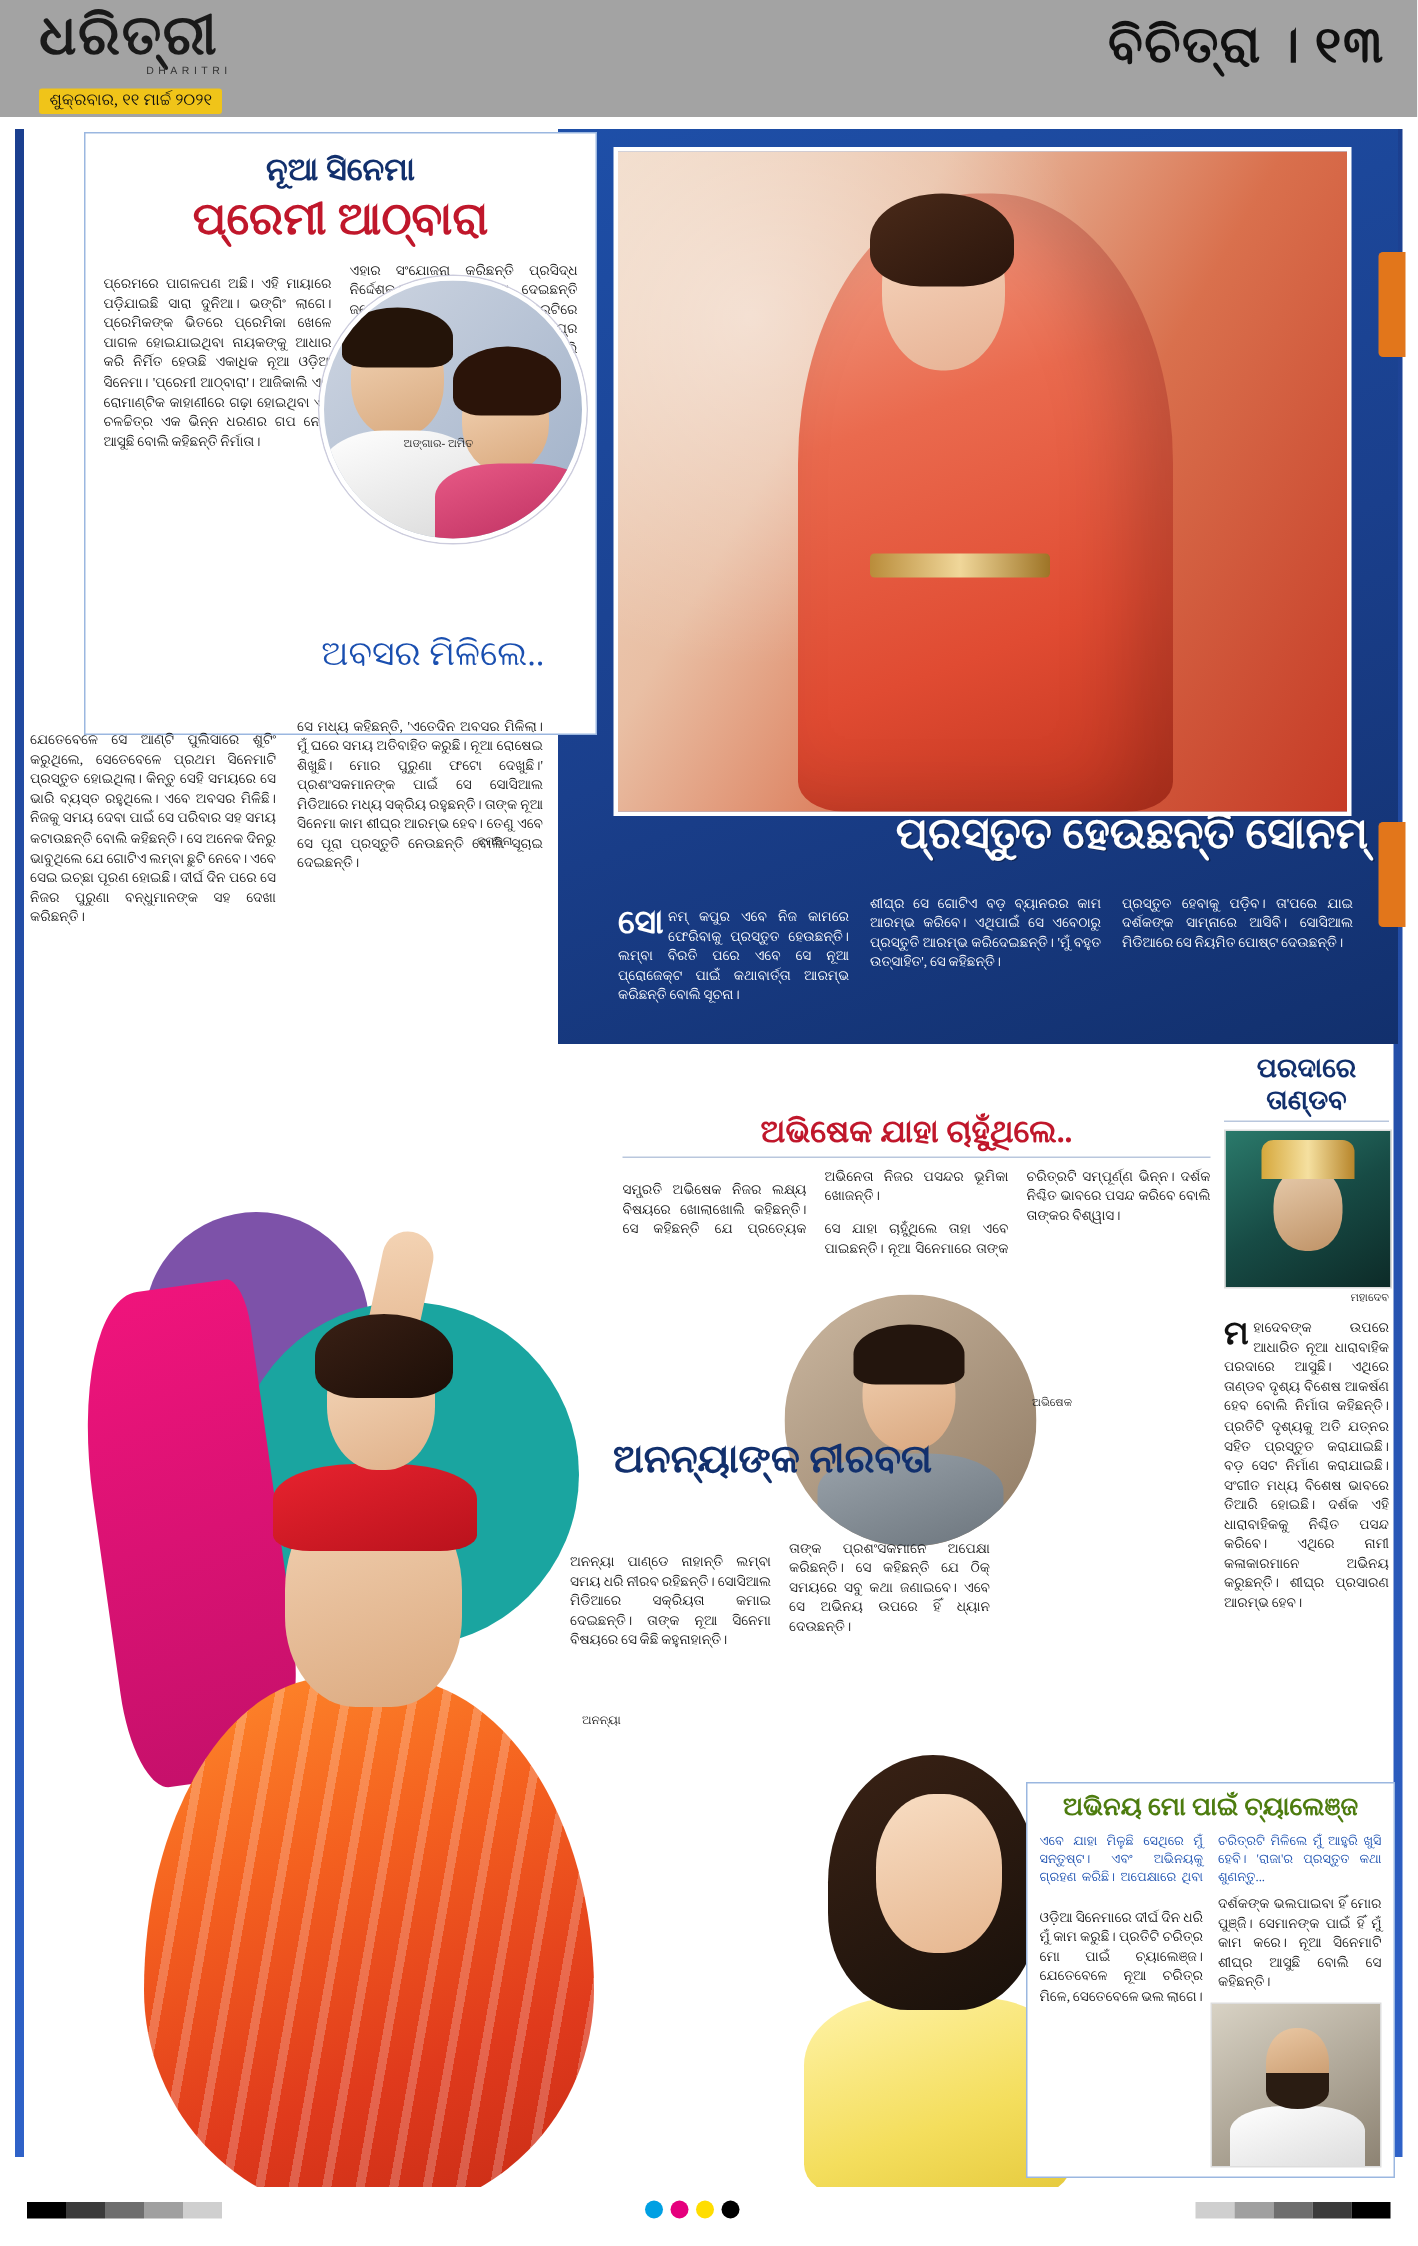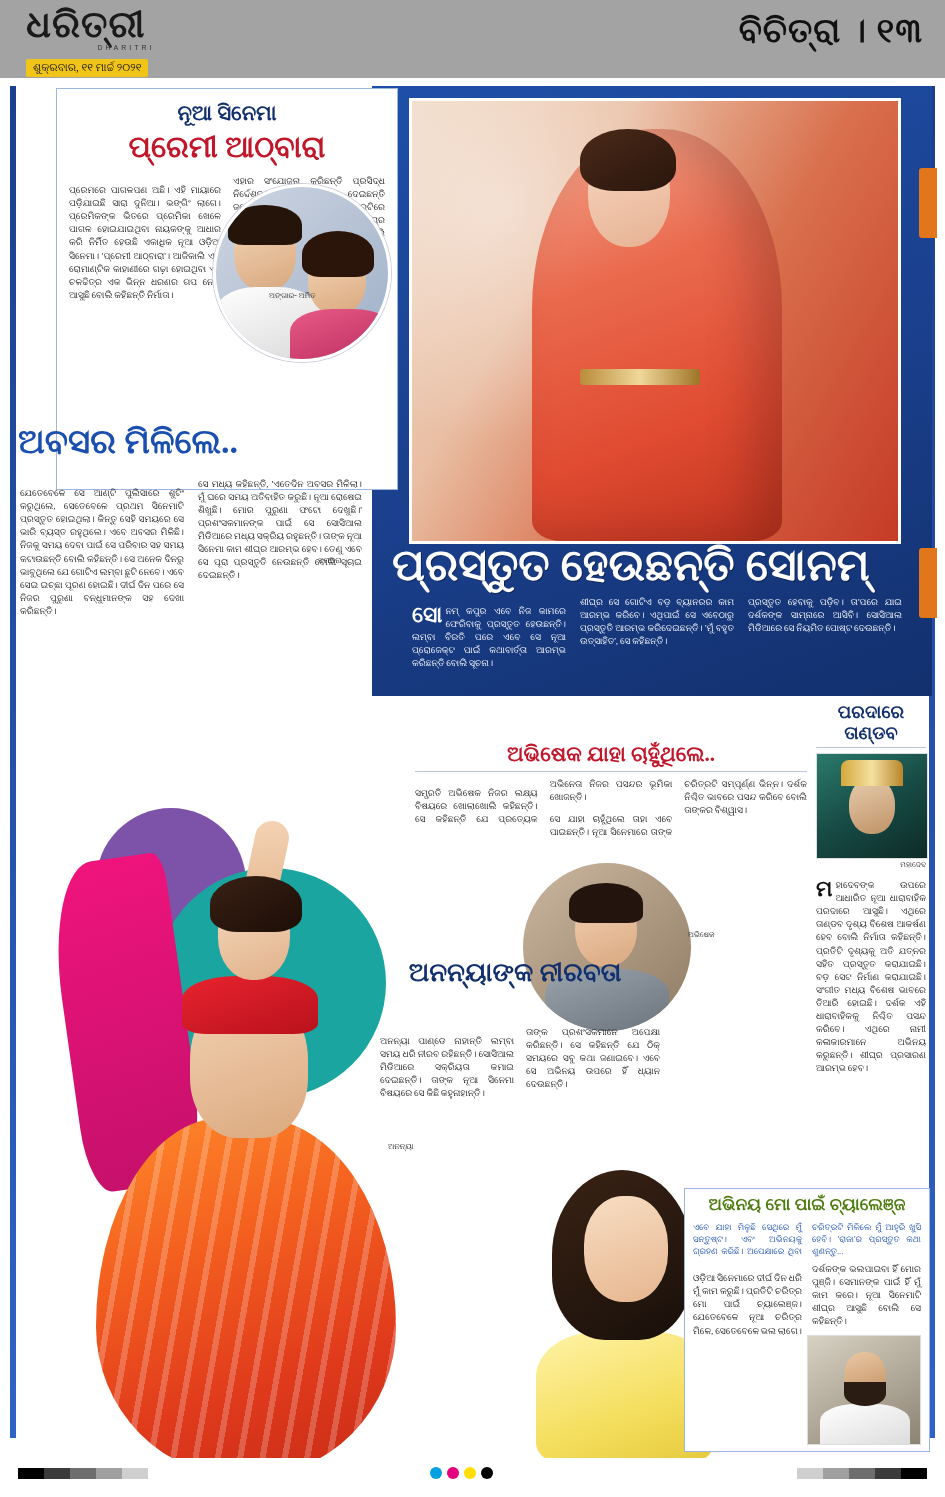--- a/index.html
+++ b/index.html
@@ -163,24 +163,24 @@
     font-family: "Liberation Serif", serif;
     font-size: 7.5px;
     color: #222;
   }
 
   
   .art2-title {
     position: absolute;
     left: 18px; top: 345px;
     width: 345px;
-    text-align: left;
-    font-family: "Liberation Serif", serif;
-    font-size: 34px;
-    font-weight: bold;
+    text-align: right;
+    font-family: "Liberation Serif", serif;
+    font-size: 23px;
+    font-weight: normal;
     color: #1a4fb0;
   }
   .art2-cols {
     position: absolute;
     left: 20px; top: 400px;
     width: 342px;
     column-count: 2;
     column-gap: 14px;
     height: 430px;
   }
@@ -234,23 +234,23 @@
     left: 168px; top: 268px;
     width: 120px; height: 16px;
     background: linear-gradient(90deg,#b98c3a,#f0d79a,#9e7426);
     border-radius: 3px;
   }
 
   .hero-title {
     position: absolute;
     left: 392px; top: 462px;
     width: 520px;
-    text-align: left;
-    font-family: "Liberation Serif", serif;
-    font-size: 44px;
+    text-align: right;
+    font-family: "Liberation Serif", serif;
+    font-size: 29px;
     font-weight: bold;
     color: #ffffff;
     text-shadow: 1px 1px 0 rgba(0,0,0,.35);
   }
   .hero-cols {
     position: absolute;
     left: 412px; top: 518px;
     width: 490px;
     column-count: 3;
     column-gap: 14px;

